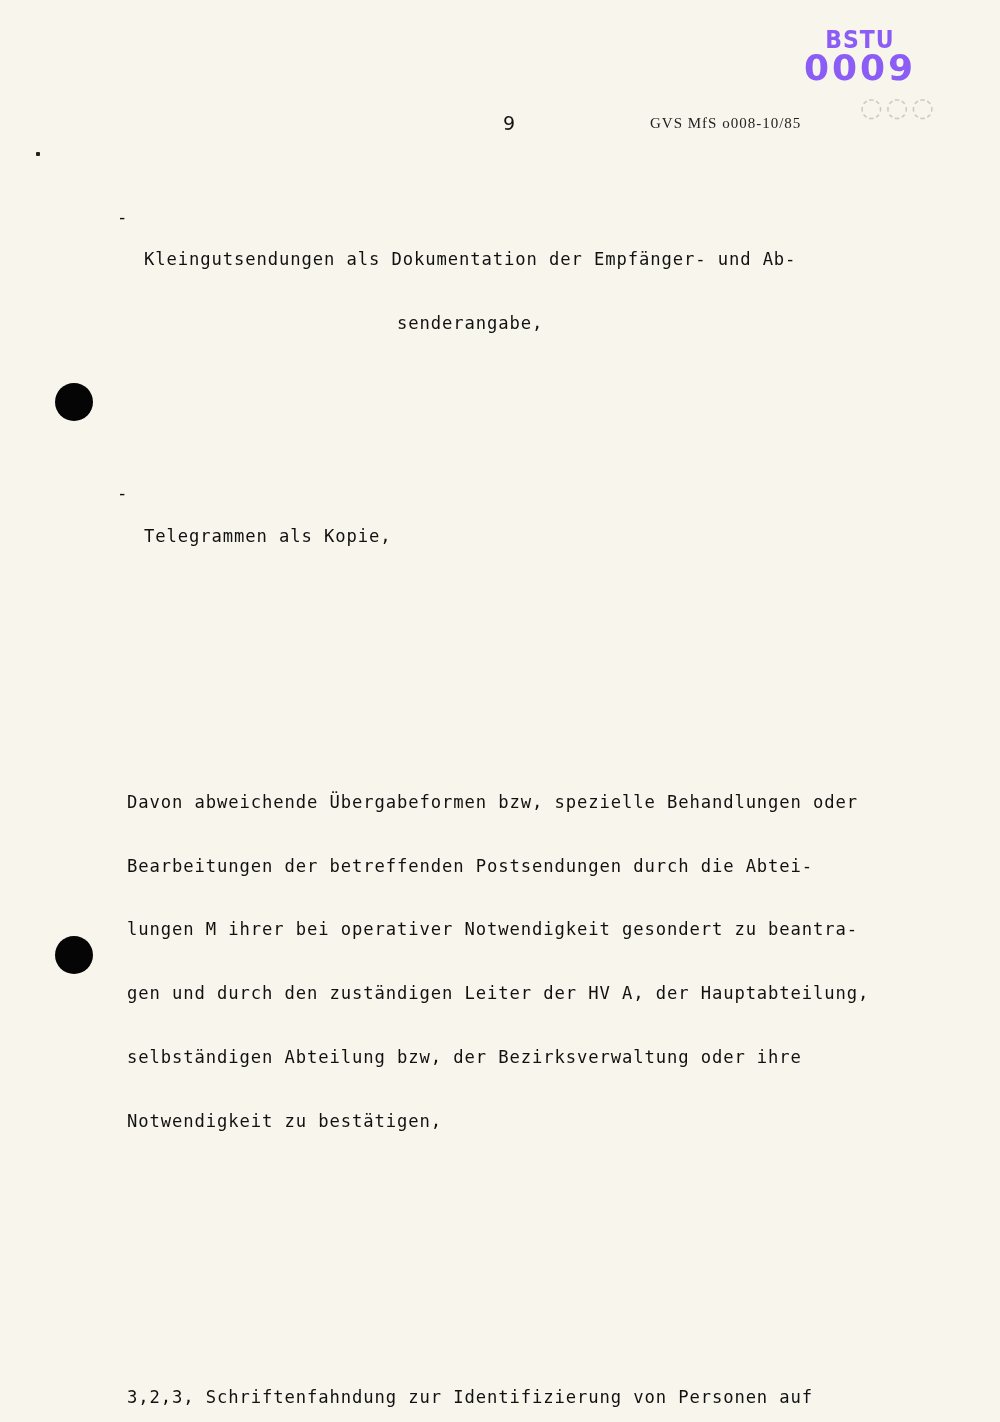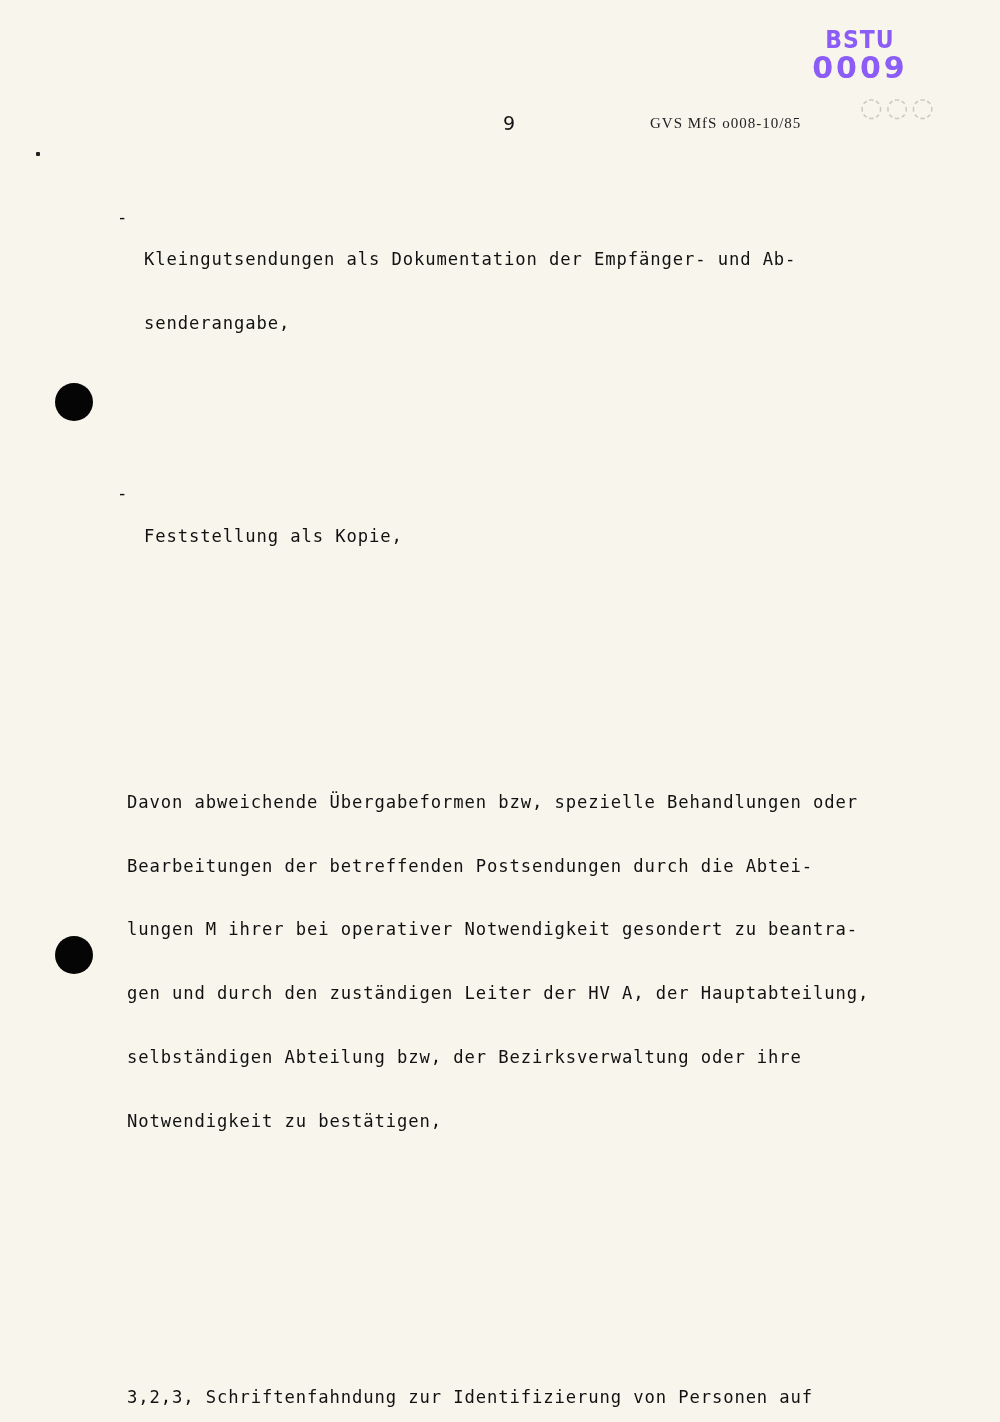--- a/index.html
+++ b/index.html
@@ -7,21 +7,21 @@
     width: 1000px; height: 1422px; position: relative; overflow: hidden;
     background: #f7f5ec;
     font-family: "DejaVu Sans Mono", "Liberation Mono", monospace;
     color: #111;
   }
   .stamp {
     position: absolute; left: 800px; top: 28px; width: 120px; text-align: center;
     font-family: "DejaVu Sans", sans-serif; font-weight: bold; color: #8b5cf6;
   }
   .stamp .l1 { font-size: 22px; letter-spacing: 1px; line-height: 24px; transform: scaleY(1.15); }
-  .stamp .l2 { font-size: 30px; letter-spacing: 3px; line-height: 32px; }
+  .stamp .l2 { font-size: 36px; letter-spacing: 3px; line-height: 32px; }
   .ghost {
     position: absolute; left: 860px; top: 92px; font-size: 26px; color: #ccc9c0;
     font-family: "DejaVu Sans", sans-serif; letter-spacing: 3px;
   }
   .pagenum {
     position: absolute; left: 503px; top: 112px; font-size: 19px;
     font-family: "DejaVu Sans", sans-serif;
   }
   .ref {
     position: absolute; left: 650px; top: 115px; font-size: 15px;
@@ -32,21 +32,21 @@
   }
   .speck { position: absolute; width: 4px; height: 4px; background: #222; border-radius: 1px; }
   .text {
     position: absolute; left: 117px; top: 164px; width: 860px;
     font-size: 17.2px; line-height: 21.3px; letter-spacing: 0.9px; white-space: pre;
   }
   .block { margin: 10px; }
   .gap { height: 21.3px; }
   .item { display: flex; }
   .dash { width: 27px; flex: none; }
-  .item-lines { white-space: pre; }
+  .item-lines { white-space: pre; text-align: center; }
 </style>
 </head>
 <body>
 
 <div class="stamp">
   <div class="l1">BSTU</div>
   <div class="l2">0009</div>
 </div>
 <div class="ghost">◌◌◌</div>
 
@@ -62,21 +62,21 @@
     <span class="dash">-</span>
     <div class="item-lines">
       <div>Kleingutsendungen als Dokumentation der Empfänger- und Ab-</div>
       <div>senderangabe,</div>
     </div>
   </div>
   <div class="gap"></div>
   <div class="item">
     <span class="dash">-</span>
     <div class="item-lines">
-      <div>Feststellung als Kopie,</div>
+      <div>Telegrammen als Kopie,</div>
     </div>
   </div>
   <div class="gap"></div><div class="gap"></div>
 
   <div class="block">
     <div>Davon abweichende Übergabeformen bzw, spezielle Behandlungen oder</div>
     <div>Bearbeitungen der betreffenden Postsendungen durch die Abtei-</div>
     <div>lungen M ihrer bei operativer Notwendigkeit gesondert zu beantra-</div>
     <div>gen und durch den zuständigen Leiter der HV A, der Hauptabteilung,</div>
     <div>selbständigen Abteilung bzw, der Bezirksverwaltung oder ihre</div>

